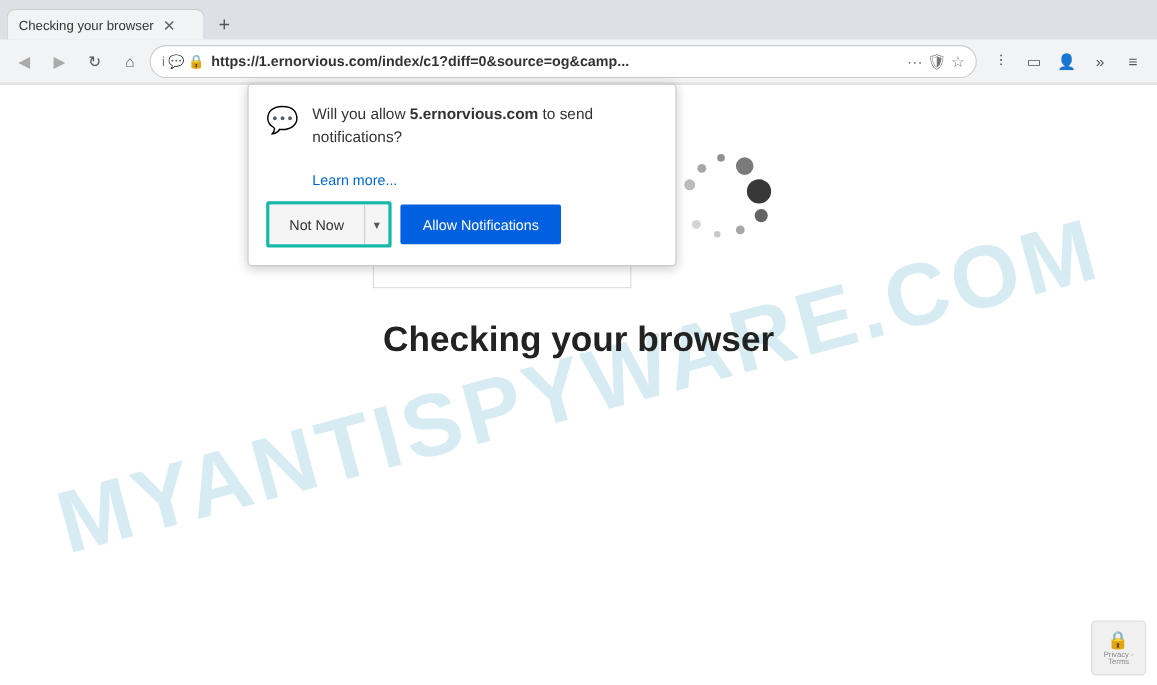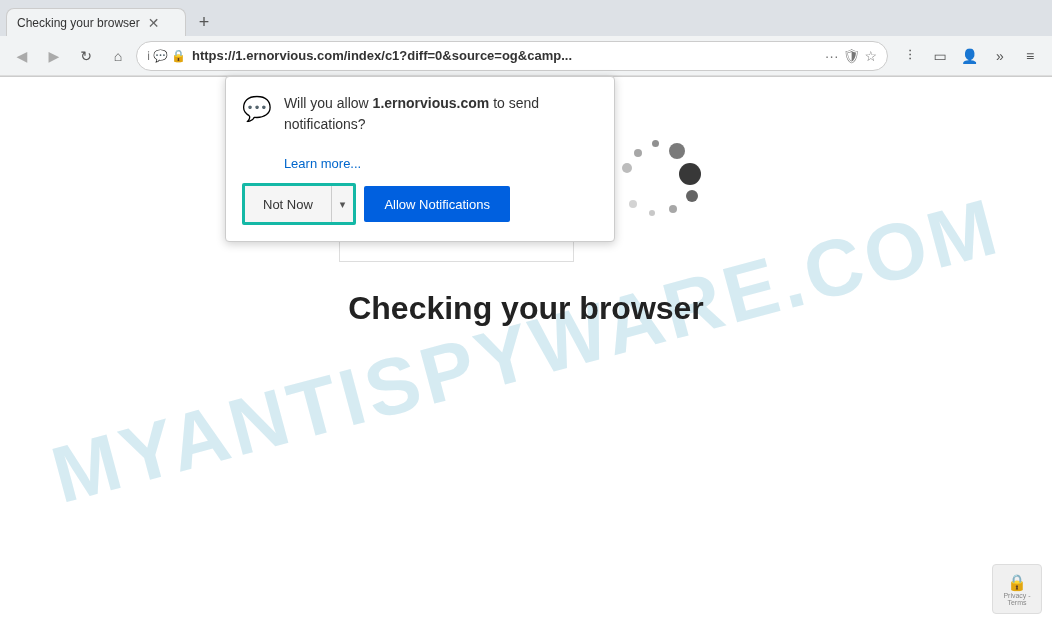--- a/index.html
+++ b/index.html
@@ -390,21 +390,21 @@
       </div>
     </div>
   </div>
 </div>
 
 <div class="notification-popup">
   <div class="popup-header">
     <div class="popup-icon">💬</div>
     <div>
       <span class="popup-text">
-        Will you allow <strong>1.ernorvious.com</strong> to send notifications?
+        Will you allow <strong>5.ernorvious.com</strong> to send notifications?
       </span>
       <a class="popup-learn-more">Learn more...</a>
     </div>
   </div>
   <div class="popup-buttons">
     <div class="btn-not-now-wrap">
       <button class="btn-not-now">Not Now</button>
       <button class="btn-dropdown">▾</button>
     </div>
     <button class="btn-allow">Allow Notifications</button>

